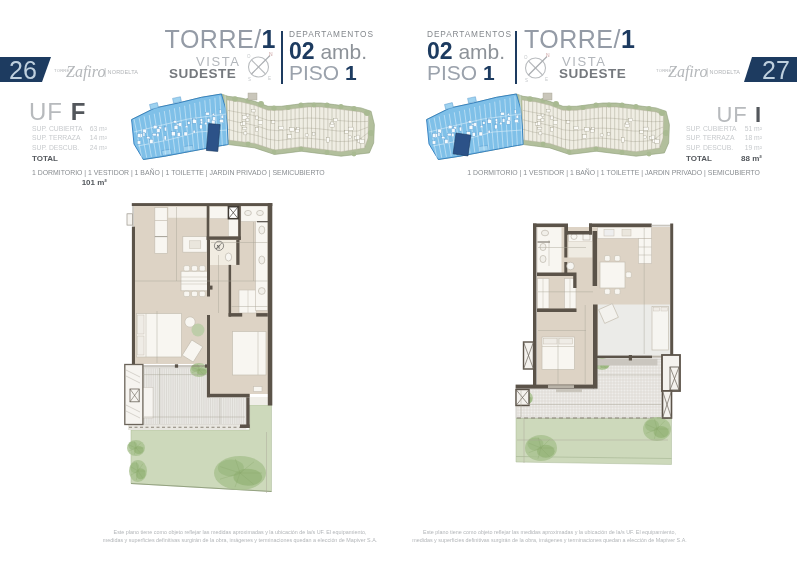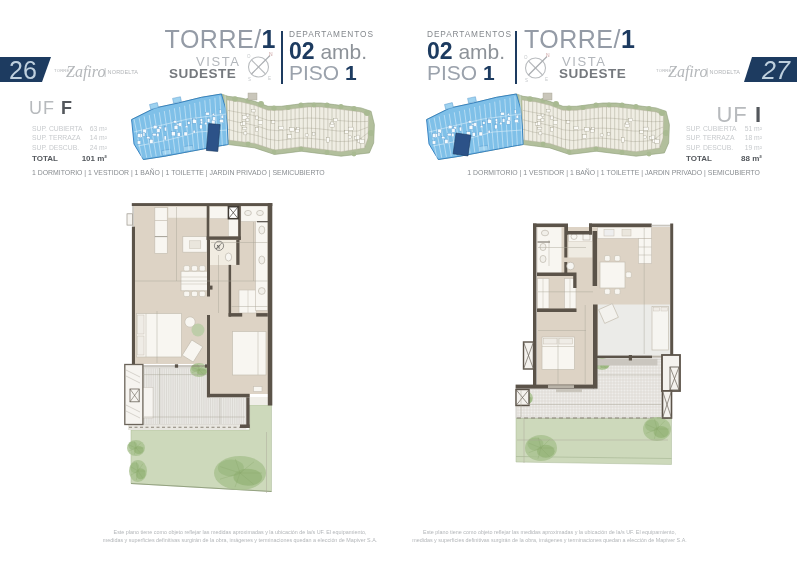--- a/index.html
+++ b/index.html
@@ -74,34 +74,34 @@
 
 <div style="position:absolute;left:654px;top:60px;width:88px;height:24px;">
 <svg width="96" height="24" viewBox="0 0 96 24">
 <text x="2" y="12" font-size="4.2" fill="#b2b5b8" font-family="Liberation Sans, sans-serif" letter-spacing="0.2">TORRES</text>
 <text x="14" y="17" font-size="16" fill="#b4b7ba" font-family="Liberation Serif, serif" font-style="italic">Zafiro</text>
 <text x="52" y="15" font-size="8.5" fill="#b4b7ba" font-family="Liberation Sans, sans-serif">|</text>
 <text x="55.5" y="13.5" font-size="5.5" fill="#b2b5b8" font-family="Liberation Sans, sans-serif" letter-spacing="0.2">NORDELTA</text>
 </svg>
 </div>
 
-<div style="position:absolute;left:744px;top:57px;width:53px;height:25px;font-style:italic;">
+<div style="position:absolute;left:744px;top:57px;width:53px;height:25px;">
 <svg width="53" height="25" viewBox="0 0 53 25">
 <polygon points="8,0 53,0 53,25 0,25" fill="#1d3b60"></polygon>
 <text x="18" y="22" font-size="25" fill="#bfd0de" font-family="Liberation Sans, sans-serif">27</text>
 </svg>
 </div>
 
-<div style="position:absolute;left:29px;top:98px;font-family:'Liberation Sans',sans-serif;font-size:18px;color:#b7babd;letter-spacing:1px;">UF <b style="color:#53575c;">F</b></div>
+<div style="position:absolute;left:29px;top:98px;font-family:'Liberation Sans',sans-serif;font-size:24px;color:#b7babd;letter-spacing:1px;">UF <b style="color:#53575c;">F</b></div>
 
 <div style="position:absolute;left:32px;top:125px;width:75px;font-family:'Liberation Sans',sans-serif;font-size:6.8px;color:#c7cacd;">
  <div style="height:9.4px;"><span>SUP. CUBIERTA</span><span style="float:right;">63 m²</span></div>
  <div style="height:9.4px;"><span>SUP. TERRAZA</span><span style="float:right;">14 m²</span></div>
  <div style="height:9.4px;"><span>SUP. DESCUB.</span><span style="float:right;">24 m²</span></div>
- <div style="height:10px;font-size:8px;color:#54585d;font-weight:bold;margin-top:1px;"><span>TOTAL</span><span style="float:right;">101 m²</span></div>
+ <div style="height:10px;font-size:8px;color:#54585d;font-weight:bold;margin-top:1px;"><span>TOTAL</span><span style="float:right;margin-top:24px;">101 m²</span></div>
 </div>
 
 <div style="position:absolute;left:32px;top:169px;white-space:nowrap;font-family:'Liberation Sans',sans-serif;font-size:6.9px;letter-spacing:0;color:#888c90;">1 DORMITORIO | 1 VESTIDOR | 1 BAÑO | 1 TOILETTE | JARDIN PRIVADO | SEMICUBIERTO</div>
 
 <div style="position:absolute;left:700px;top:102px;width:62px;text-align:right;white-space:nowrap;font-family:'Liberation Sans',sans-serif;font-size:22px;color:#b7babd;letter-spacing:1px;">UF <b style="color:#53575c;">I</b></div>
 
 <div style="position:absolute;left:686px;top:125px;width:76px;font-family:'Liberation Sans',sans-serif;font-size:6.8px;color:#c7cacd;">
  <div style="height:9.4px;"><span>SUP. CUBIERTA</span><span style="float:right;">51 m²</span></div>
  <div style="height:9.4px;"><span>SUP. TERRAZA</span><span style="float:right;">18 m²</span></div>
  <div style="height:9.4px;"><span>SUP. DESCUB.</span><span style="float:right;">19 m²</span></div>

